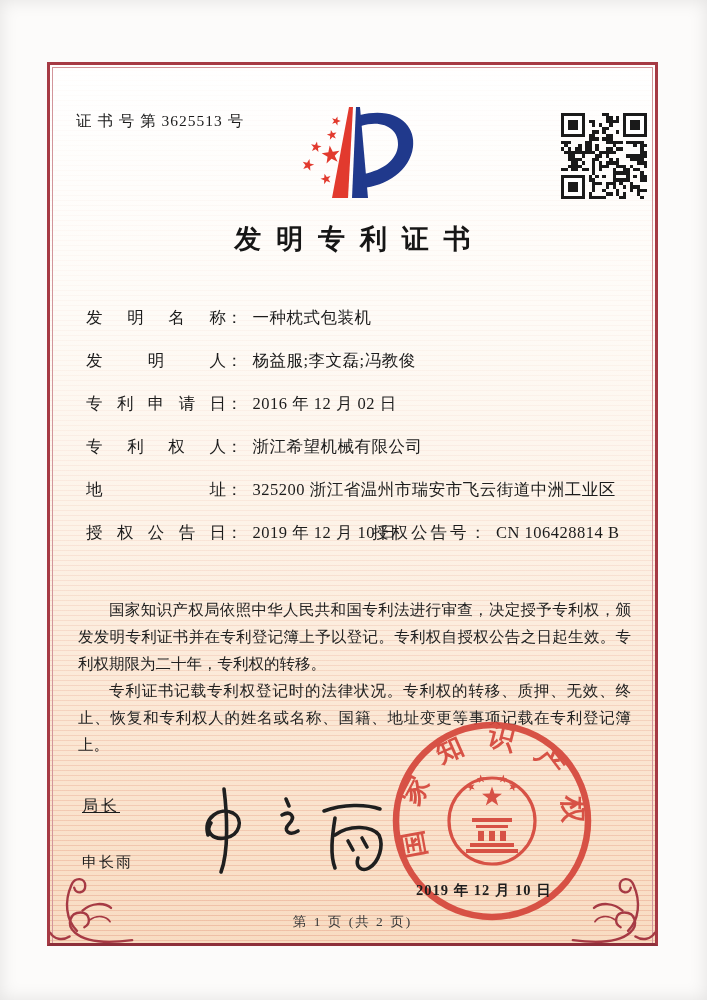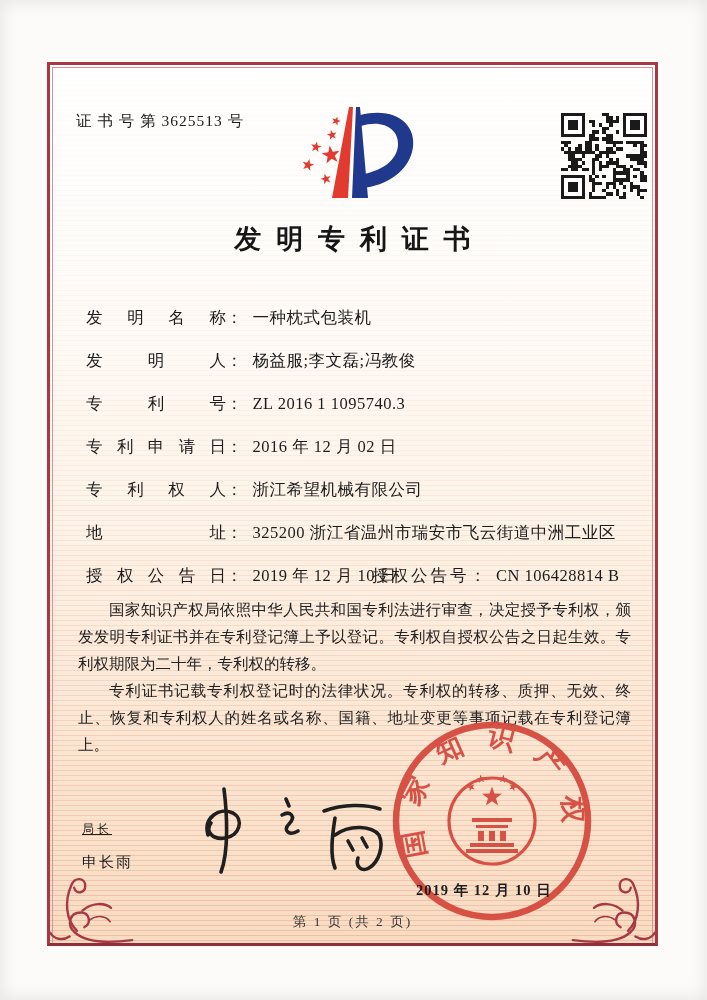--- a/index.html
+++ b/index.html
@@ -34,21 +34,21 @@
   }
   .fields { position:absolute; top:242px; left:36px; right:26px; }
   .field-row { position:relative; height:22px; margin-bottom:21px; font-size:16.5px; white-space:nowrap; }
   .f-label { display:inline-block; width:140px; text-align:justify; text-align-last:justify; vertical-align:bottom; }
   .f-colon { display:inline-block; }
   .f-value { margin-left:10px; letter-spacing:0.5px; }
   .f-pair2 { position:absolute; left:286px; top:0; }
   .f-pair2 .f-label2 { letter-spacing:3px; }
   .body-text { position:absolute; top:531px; left:28px; right:24px; font-size:15.5px; line-height:27px; text-align:justify; color:#222; }
   .body-text p { margin:0; text-indent:2em; }
-  .sig-role { position:absolute; left:32px; top:756px; font-size:12px; letter-spacing:3px;text-decoration:underline; }
+  .sig-role { position:absolute; left:32px; top:731px; font-size:16px; letter-spacing:3px;text-decoration:underline; }
   .sig-name { position:absolute; left:32px; top:788px; font-size:15px; letter-spacing:2px; }
   .sig-script { position:absolute; left:128px; top:710px; width:240px; height:100px; z-index:3; }
   .seal { position:absolute; left:338px; top:652px; width:208px; height:208px; z-index:2; opacity:0.92; }
   .seal-date { position:absolute; left:366px; top:816px; font-size:14.5px; letter-spacing:1px; color:#1e1e1e; z-index:4; font-weight:600; }
   .footer { position:absolute; left:0; bottom:12px; width:100%; text-align:center; font-size:13.5px; letter-spacing:2px; color:#3a3a3a;margin-top:44px; }
   .flourish { position:absolute; width:92px; height:92px; z-index:5; }
   .fl-left { left:-8px; bottom:-10px; }
   .fl-right { right:-8px; bottom:-10px; transform:scaleX(-1); }
 </style>
 </head>
@@ -299,23 +299,20 @@
     <div class="title">发明专利证书</div>
 
     <div class="fields">
       <div class="field-row">
         <span class="f-label">发明名称</span><span class="f-colon">：</span><span class="f-value">一种枕式包装机</span>
       </div>
       <div class="field-row">
         <span class="f-label">发明人</span><span class="f-colon">：</span><span class="f-value">杨益服;李文磊;冯教俊</span>
       </div>
       <div class="field-row">
-        <span class="f-label">专利号</span><span class="f-colon">：</span><span class="f-value">ZL 2016 1 1095740.3</span>
-      </div>
-      <div class="field-row">
         <span class="f-label">专利申请日</span><span class="f-colon">：</span><span class="f-value">2016 年 12 月 02 日</span>
       </div>
       <div class="field-row">
         <span class="f-label">专利权人</span><span class="f-colon">：</span><span class="f-value">浙江希望机械有限公司</span>
       </div>
       <div class="field-row">
         <span class="f-label">地址</span><span class="f-colon">：</span><span class="f-value">325200 浙江省温州市瑞安市飞云街道中洲工业区</span>
       </div>
       <div class="field-row">
         <span class="f-label">授权公告日</span><span class="f-colon">：</span><span class="f-value">2019 年 12 月 10 日</span>

